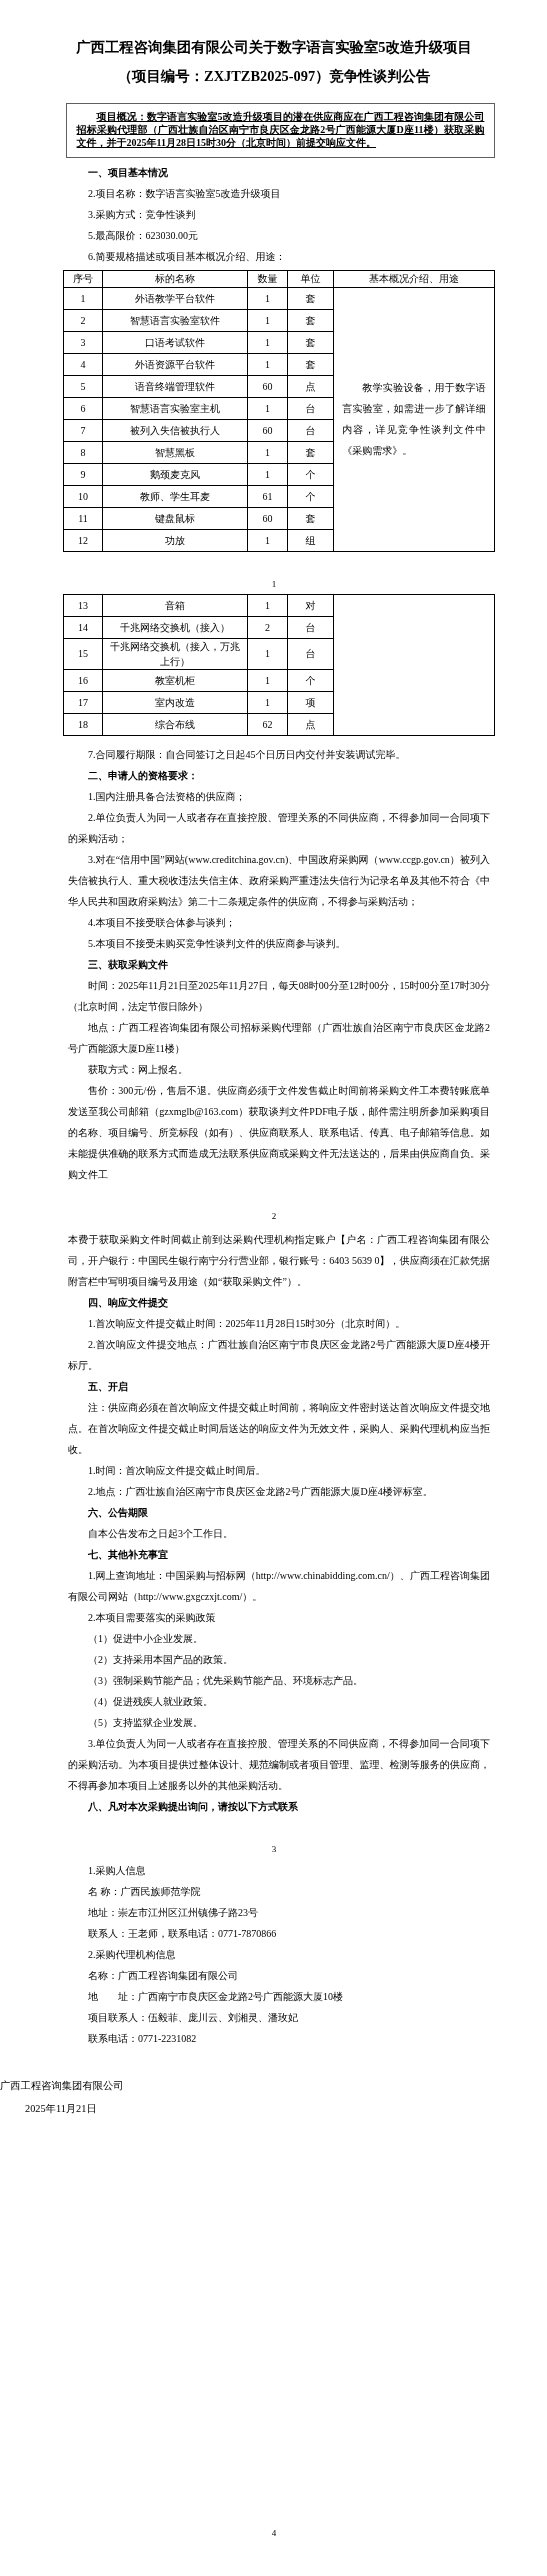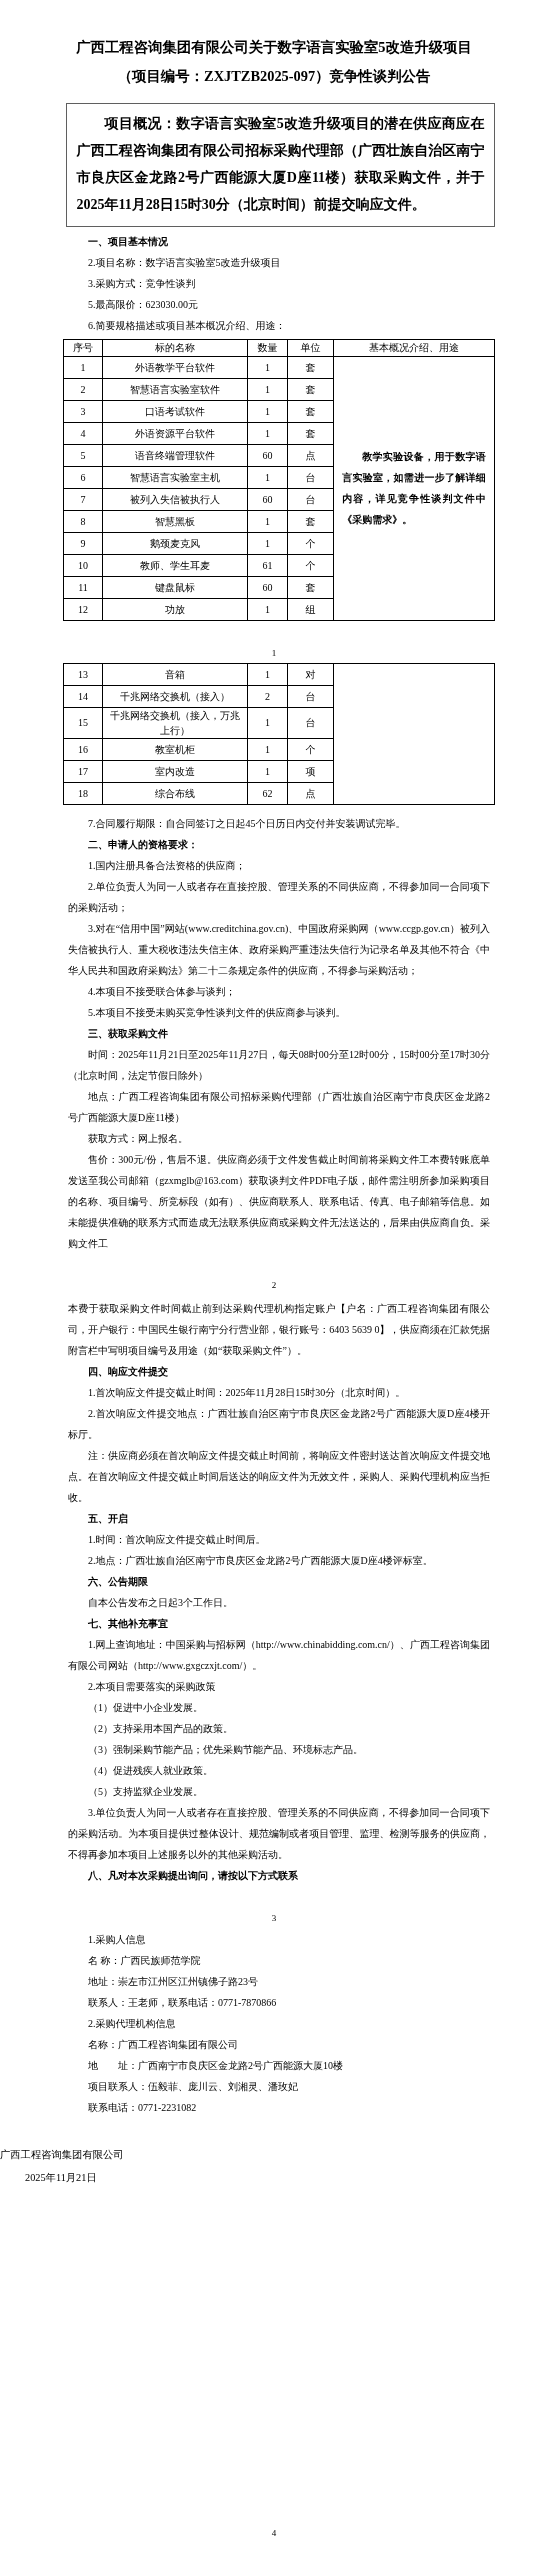--- a/index.html
+++ b/index.html
@@ -22,22 +22,23 @@
     text-align: center;
     font-weight: bold;
     font-size: 14.4px;
     line-height: 29px;
   }
   .overview-box {
     margin: 12.3px 53px 0 66px;
     border: 0.7px solid #5f5f5f;
     padding: 6.2px 9.6px 7.5px 9.6px;
     font-weight: bold;
-    font-size: 14px;
-    line-height: 27px;
+    font-size: 10px;
+    line-height: 13px;
+    text-decoration: underline;
   }
   .overview-box p { margin: 0; text-indent: 2em; text-align: justify; }
   .flow {
     margin: 0 58px 0 68px;
     font-size: 10px;
     line-height: 21px;
   }
   #flow1 { margin-top: 4.1px; }
   #flow2 { margin-top: 8.2px; }
   #flow3 { margin-top: 6.8px; }
@@ -69,21 +70,20 @@
   .items-table .desc-cell {
     text-align: left;
     vertical-align: middle;
     padding: 0 8.2px;
   }
   .desc-cell .desc-text {
     margin: 0;
     text-indent: 2em;
     text-align: justify;
     line-height: 21px;
-    font-weight: bold;
   }
   .pagenum {
     text-align: center;
     font-size: 9px;
     line-height: 11px;
   }
   #pn1 { margin-top: 27px; }
   #pn2 { margin-top: 26px; }
   #pn3 { margin-top: 27px; }
   .pagenum-abs {
@@ -283,22 +283,22 @@
       <p class="para">售价：300元/份，售后不退。供应商必须于文件发售截止时间前将采购文件工本费转账底单发送至我公司邮箱（gzxmglb@163.com）获取谈判文件PDF电子版，邮件需注明所参加采购项目的名称、项目编号、所竞标段（如有）、供应商联系人、联系电话、传真、电子邮箱等信息。如未能提供准确的联系方式而造成无法联系供应商或采购文件无法送达的，后果由供应商自负。采购文件工</p>
     </div>
 
   <div id="pn2" class="pagenum">2</div>
 
   <div id="flow3" class="flow">
       <p class="para noindent">本费于获取采购文件时间截止前到达采购代理机构指定账户【户名：广西工程咨询集团有限公司，开户银行：中国民生银行南宁分行营业部，银行账号：6403 5639 0】，供应商须在汇款凭据附言栏中写明项目编号及用途（如“获取采购文件”）。</p>
       <p class="para heading">四、响应文件提交</p>
       <p class="para">1.首次响应文件提交截止时间：2025年11月28日15时30分（北京时间）。</p>
       <p class="para">2.首次响应文件提交地点：广西壮族自治区南宁市良庆区金龙路2号广西能源大厦D座4楼开标厅。</p>
+      <p class="para heading">五、开启</p>
       <p class="para">注：供应商必须在首次响应文件提交截止时间前，将响应文件密封送达首次响应文件提交地点。在首次响应文件提交截止时间后送达的响应文件为无效文件，采购人、采购代理机构应当拒收。</p>
-      <p class="para heading">五、开启</p>
       <p class="para">1.时间：首次响应文件提交截止时间后。</p>
       <p class="para">2.地点：广西壮族自治区南宁市良庆区金龙路2号广西能源大厦D座4楼评标室。</p>
       <p class="para heading">六、公告期限</p>
       <p class="para">自本公告发布之日起3个工作日。</p>
       <p class="para heading">七、其他补充事宜</p>
       <p class="para">1.网上查询地址：中国采购与招标网（http://www.chinabidding.com.cn/）、广西工程咨询集团有限公司网站（http://www.gxgczxjt.com/）。</p>
       <p class="para">2.本项目需要落实的采购政策</p>
       <p class="para">（1）促进中小企业发展。</p>
       <p class="para">（2）支持采用本国产品的政策。</p>
       <p class="para">（3）强制采购节能产品；优先采购节能产品、环境标志产品。</p>

